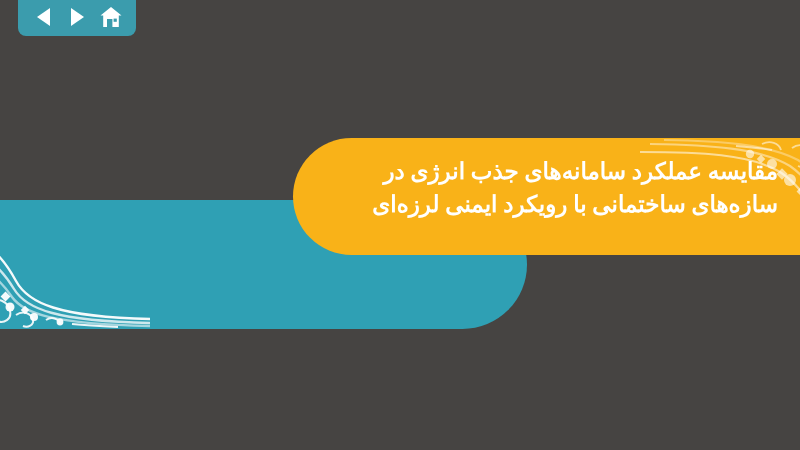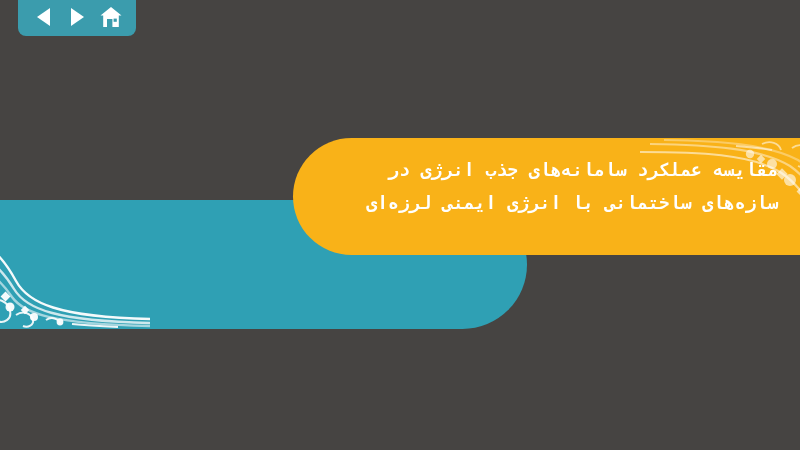--- a/index.html
+++ b/index.html
@@ -64,24 +64,24 @@
     pointer-events: none;
   }
   #title-text {
     position: absolute;
     right: 62px;
     top: 17px;
     width: 420px;
     text-align: right;
     direction: rtl;
     color: #FFFFFF;
-    font-size: 18px;
+    font-size: 23px;
     line-height: 33px;
     font-weight: bold;
-    font-family: Liberation Mono, monospace;
+    font-family: Liberation Serif, serif;
     letter-spacing: 0px;
   }
   #title-text .tline { display: block; white-space: nowrap; }
 
   
   #nav-bar {
     position: absolute;
     left: 18px;
     top: -10px;
     width: 118px;
@@ -161,21 +161,21 @@
         <path d="M178 20 C186 14 196 18 197 28 C198 38 188 44 181 40 C175 37 174 28 180 26"></path>
         <path d="M152 10 C160 4 170 8 172 18 C173 26 165 31 158 28"></path>
         <path d="M122 6 C130 2 139 5 141 12"></path>
         <path d="M190 52 C196 58 198 70 198 82"></path>
         <path d="M166 30 C176 36 184 46 190 58"></path>
         <path d="M96 8 C108 9 120 10 132 12"></path>
       </g>
     </svg>
     <div id="title-text">
       <span class="tline">مقایسه عملکرد سامانه‌های جذب انرژی در</span>
-      <span class="tline">سازه‌های ساختمانی با انرژی ایمنی لرزه‌ای</span>
+      <span class="tline">سازه‌های ساختمانی با رویکرد ایمنی لرزه‌ای</span>
     </div>
   </div>
 
   <div id="nav-bar">
     <button class="nav-btn">
       <span>
         <svg width="17" height="20" viewBox="0 0 17 20">
             <path d="M15 1 L2 10 L15 19 Z" fill="#FFFFFF"></path>
           </svg>
       </span>

